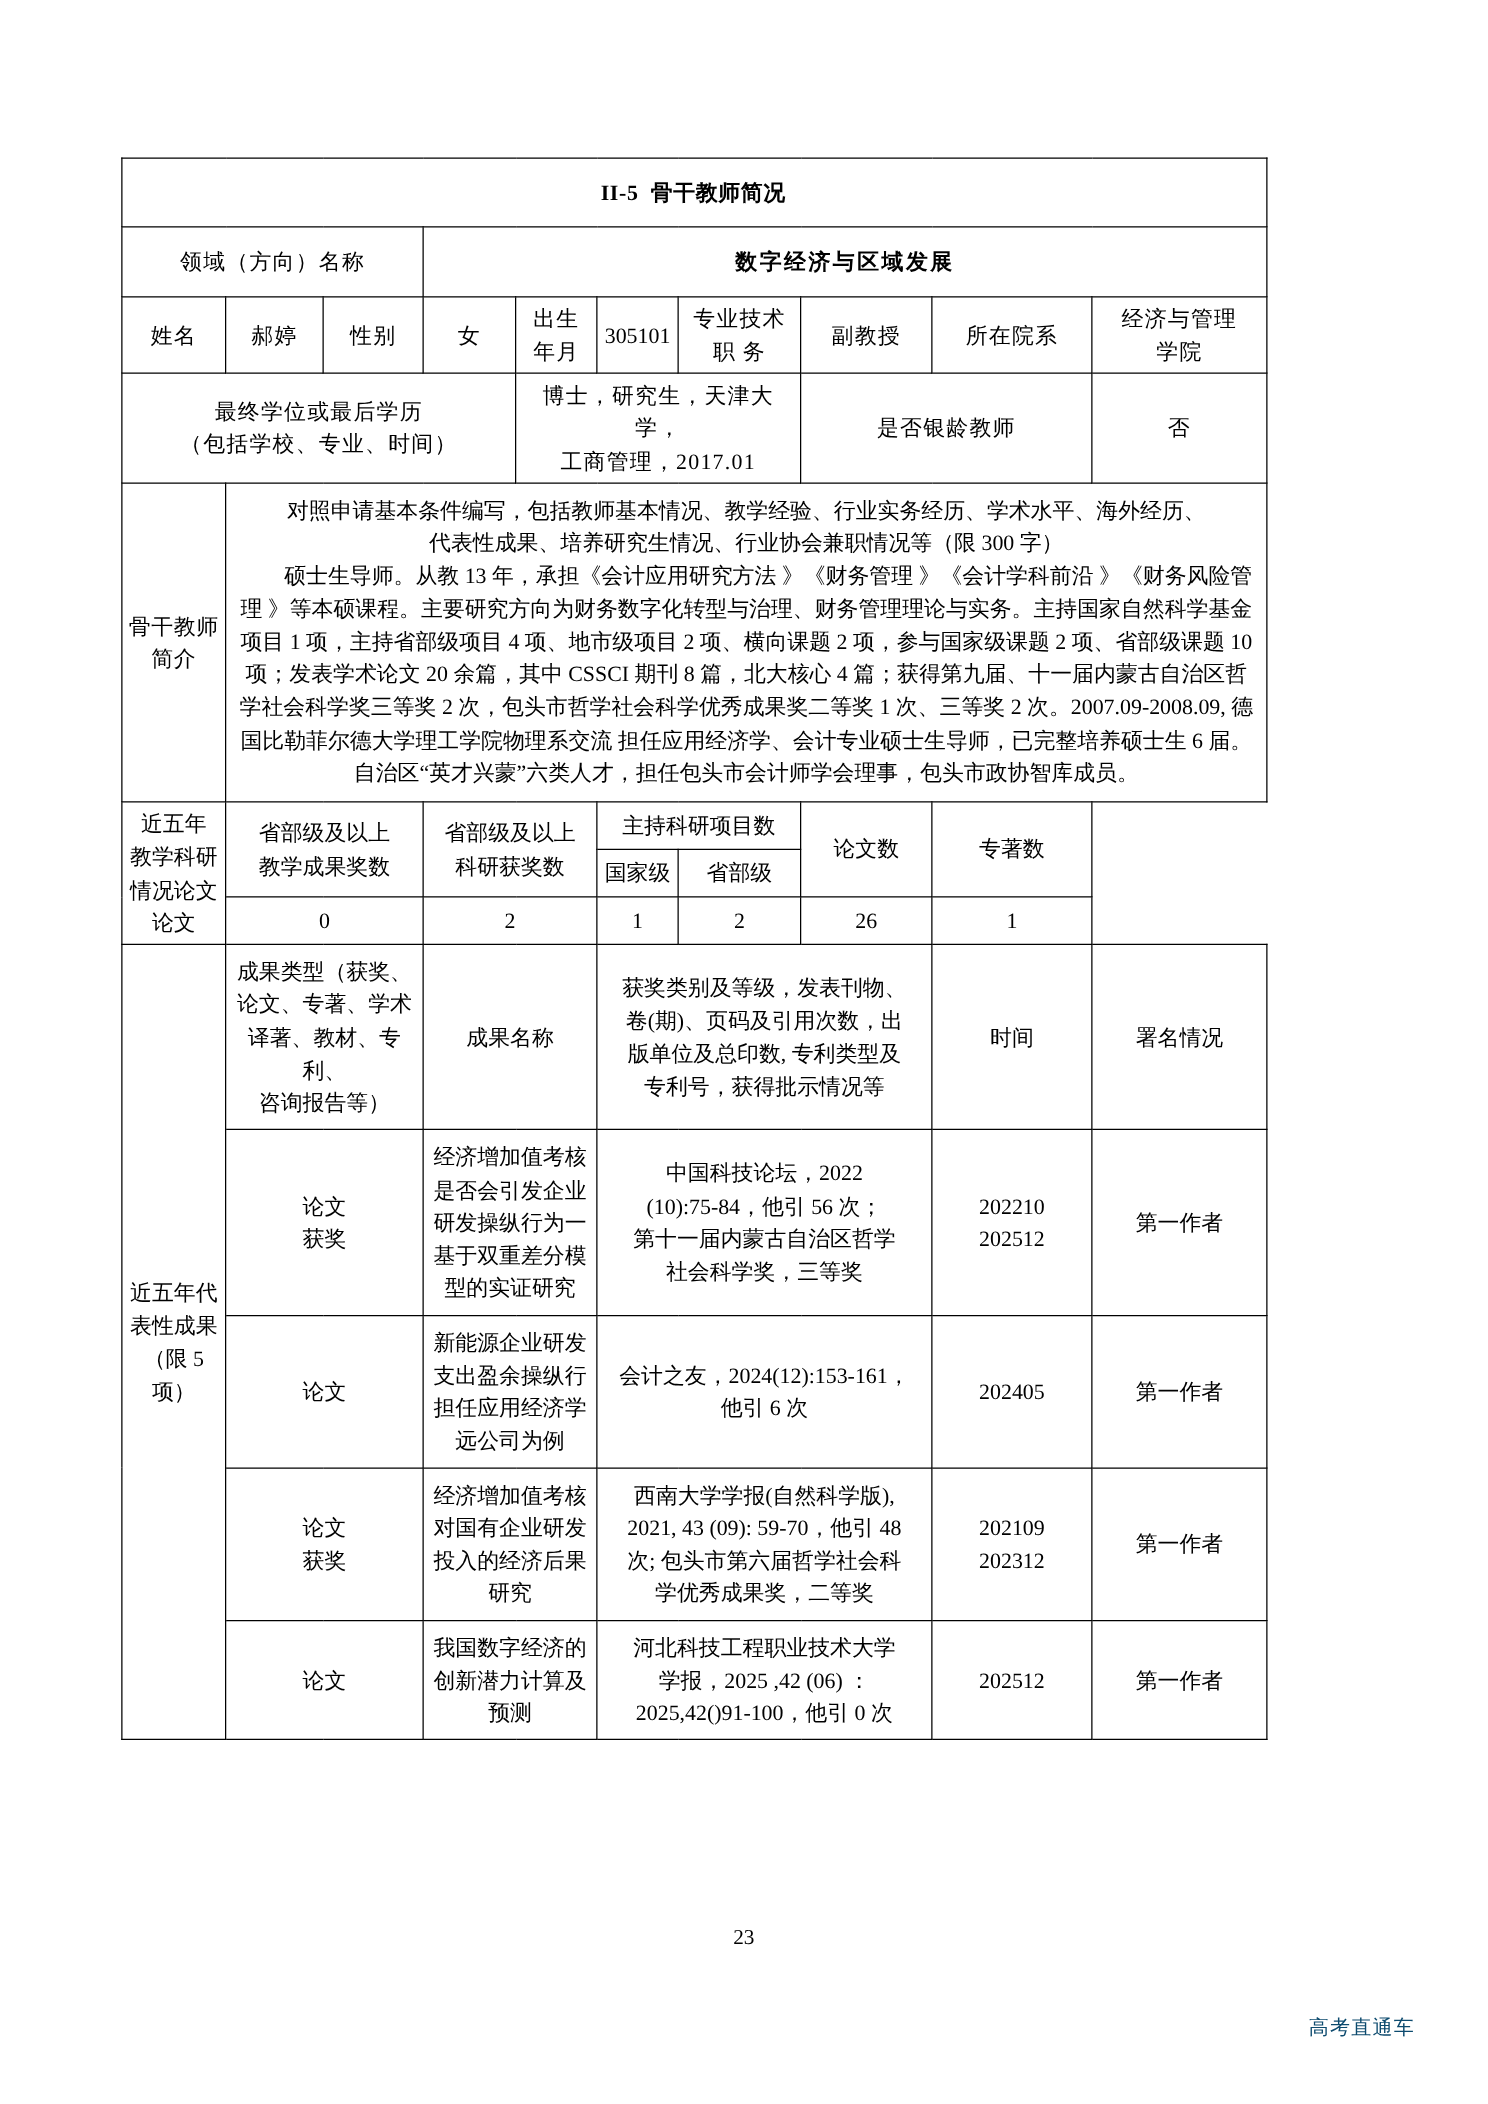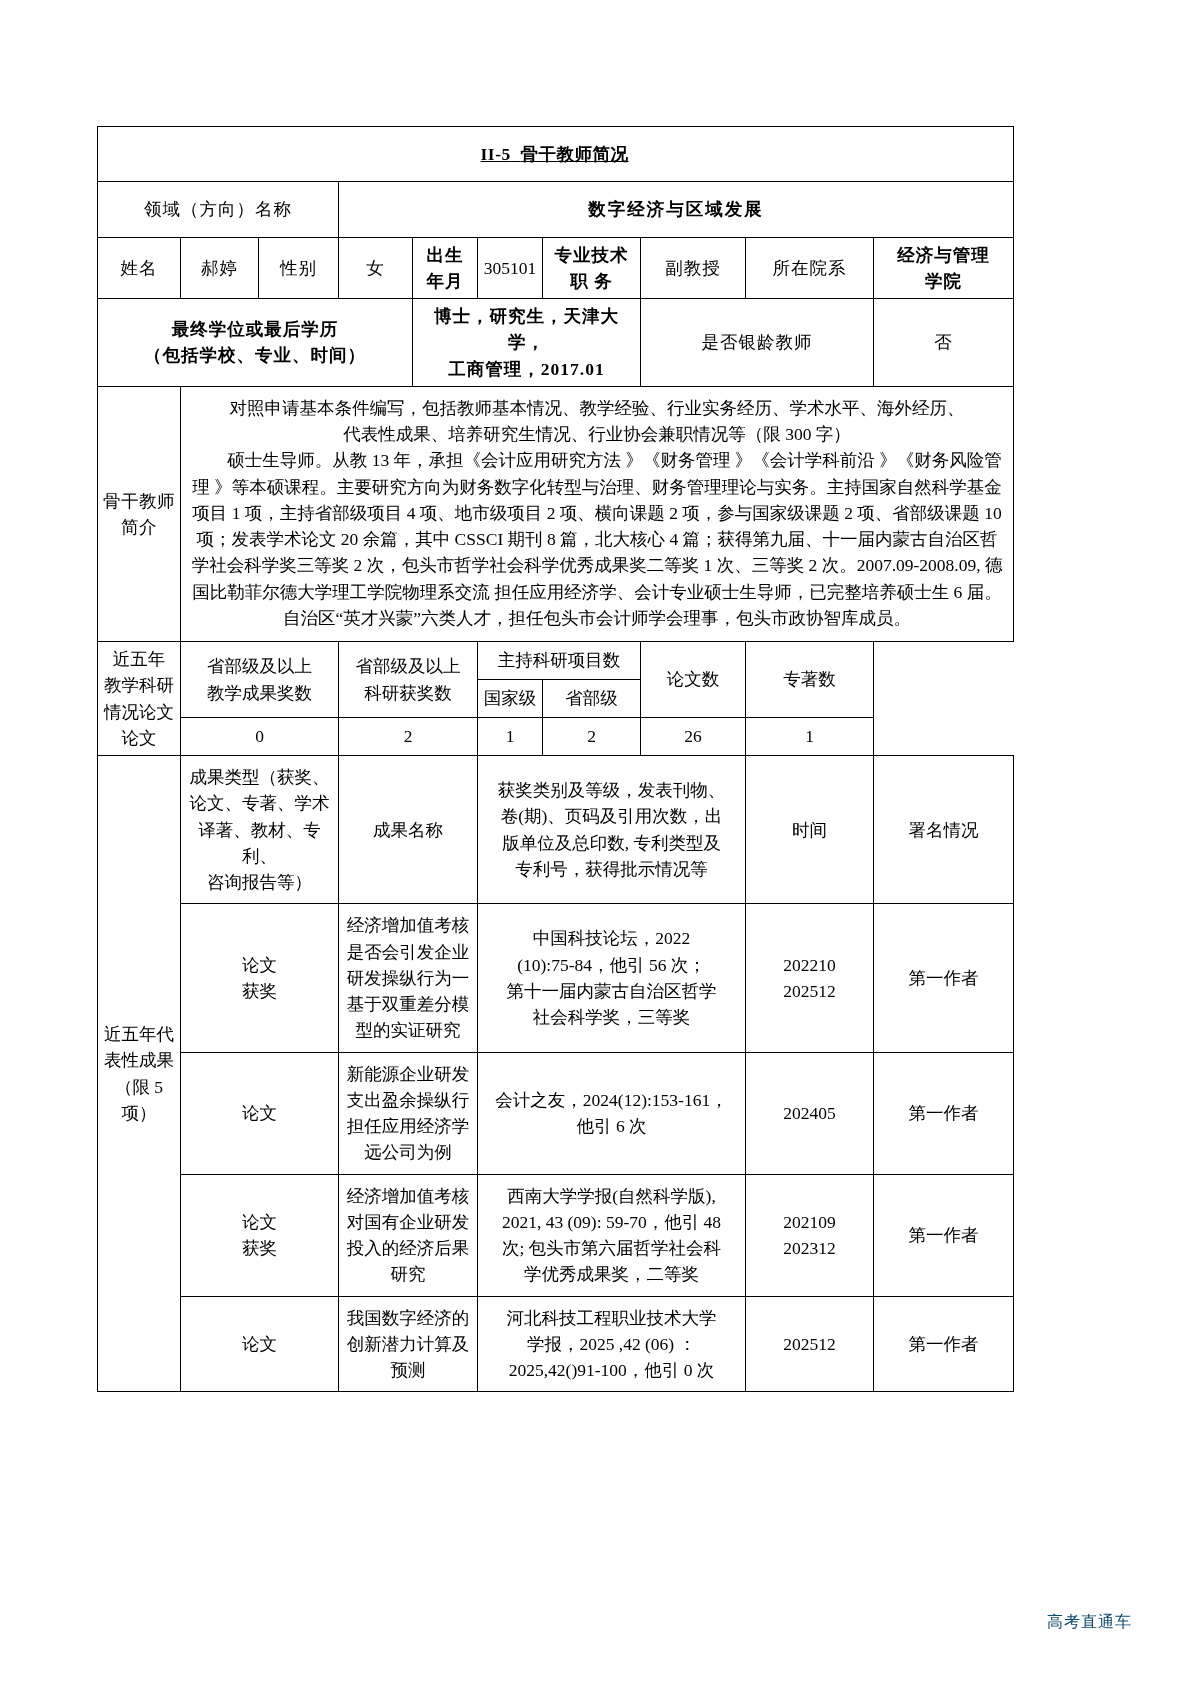--- a/index.html
+++ b/index.html
@@ -34,39 +34,39 @@
   }
   table.main td {
     border: 1px solid #000000;
     padding: 4px 5px;
     vertical-align: middle;
     text-align: center;
     font-size: 17.5px;
     line-height: 1.5;
     word-break: break-all;
   }
-  .outer-top td { border-top-width: 2px; text-decoration: underline; }
+  .outer-top td { border-top-width: 2px; }
   .sec-title {
     text-align: left;
     font-weight: bold;
     font-size: 18px;
     padding: 14px 10px 14px 8px !important;
     letter-spacing: 0.5px;
   }
   .field-name {
     font-size: 18px;
     letter-spacing: 1px;
   }
   .big-center {
     font-size: 19px;
     font-weight: bold;
     letter-spacing: 2px;
     padding: 14px 15px !important;
   }
-  .two-line { line-height: 1.35; font-weight: bold; }
+  .two-line { line-height: 1.35; }
   .bio-label {
     font-size: 17.5px;
     line-height: 1.5;
     letter-spacing: 0.5px;
   }
   .bio-body {
     text-align: justify;
     text-justify: inter-ideograph;
     font-size: 17.2px;
     line-height: 1.72;
@@ -325,15 +325,16 @@
           <span>2025,42()91-100，他引 0 次</span>
         </td>
         <td class="time-cell">202512</td>
         <td class="ach-cell">第一作者</td>
       </tr>
 
     </tbody>
       </table>
   </div>
 
+  <div class="page-number">23</div>
   <div class="watermark">高考直通车</div>
 
 </div>
 
 </body></html>

